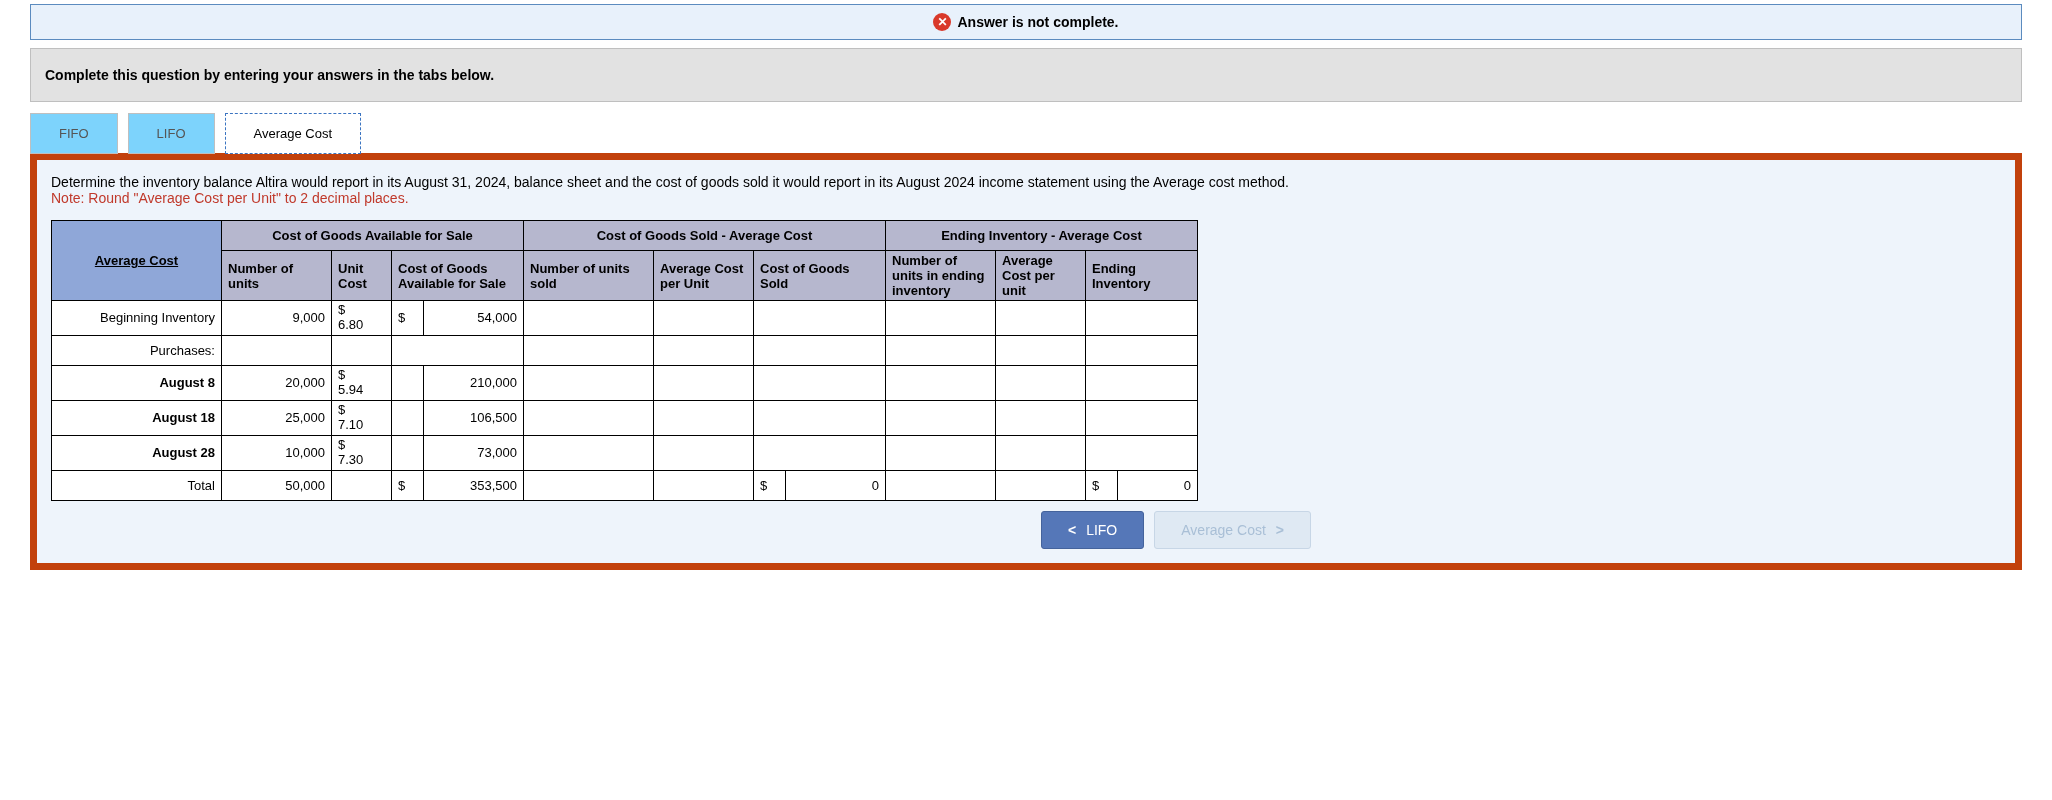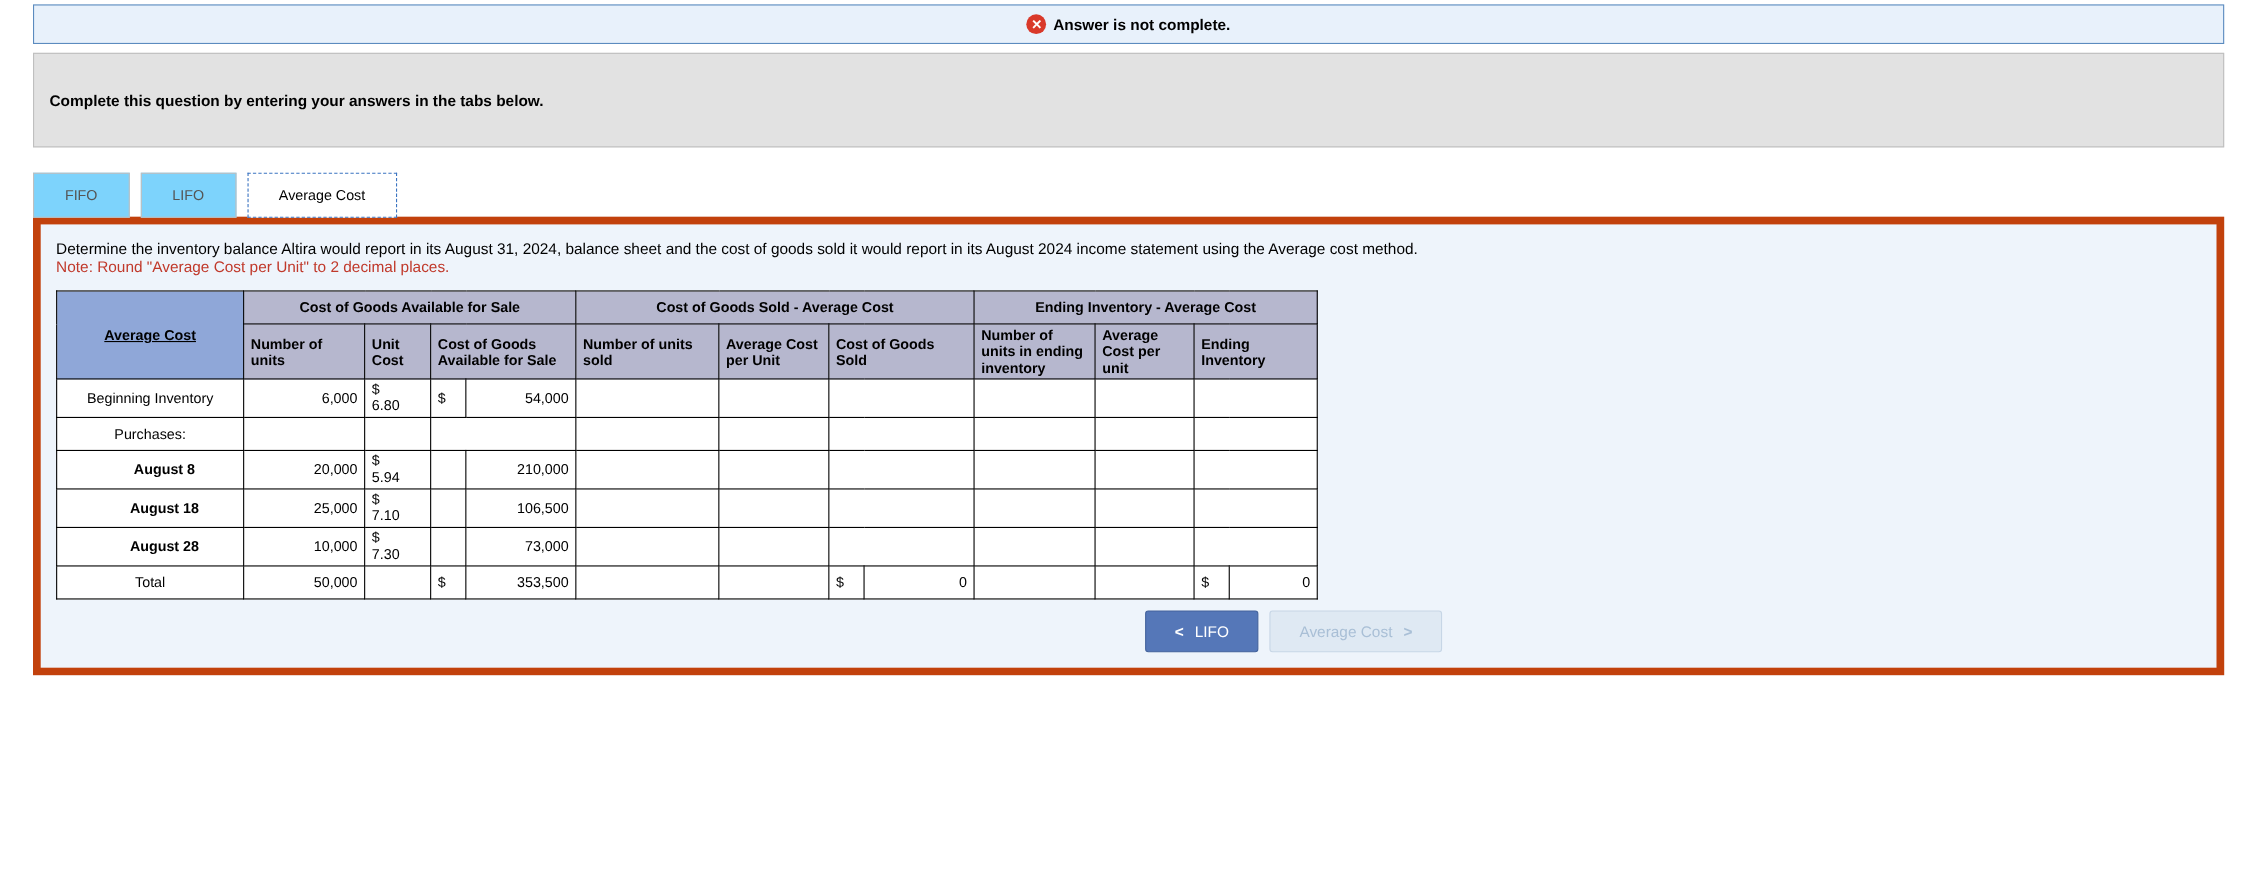--- a/index.html
+++ b/index.html
@@ -37,24 +37,24 @@
     color: #fff;
     align-items: center;
     justify-content: center;
     font-size: 12px;
     font-weight: bold;
     line-height: 1;
   }
   .instruction-bar {
     background: #e2e2e2;
     border: 1px solid #bfbfbf;
-    padding: 34px 14px;
+    padding: 18px 14px;
     font-weight: bold;
     font-size: 14px;
-    margin-bottom: 22px;
+    margin-bottom: 10px;
   }
   .tabs {
     display: flex;
     gap: 10px;
     margin-bottom: 0;
   }
   .tab {
     border: 1px solid #bfbfbf;
     background: #7dd3fc;
     padding: 12px 28px;
@@ -100,21 +100,21 @@
     text-align: left;
     padding: 4px;
     font-size: 12.5px;
   }
   th.rowhead {
     background: #8fa7d8;
     font-weight: bold;
     text-align: center;
     text-decoration: underline;
   }
-  td.rowlabel { text-align: center; padding-left: 6px; background: #fff; }
+  td.rowlabel { text-align: right; padding-left: 6px; background: #fff; }
   td.rowlabel.indent { padding-left: 32px; font-weight: bold; }
   td.num { text-align: right; padding-right: 6px; }
   td.unitcost {
     text-align: left;
     padding-left: 4px;
     padding-top: 0;
     padding-bottom: 0;
     font-size:12.5px;
     line-height:1.15;
   }
@@ -204,21 +204,21 @@
             <th class="subh">Average Cost per Unit</th>
             <th class="subh" colspan="2">Cost of Goods Sold</th>
             <th class="subh">Number of units in ending inventory</th>
             <th class="subh">Average Cost per unit</th>
             <th class="subh" colspan="2">Ending Inventory</th>
           </tr>
         </thead>
         <tbody>
           <tr>
             <td class="rowlabel">Beginning Inventory</td>
-            <td class="num">6,000</td>
+            <td class="num">9,000</td>
             <td class="unitcost"><span>$</span><br><span>6.80</span></td>
             <td class="num" style="text-align:left">$</td>
             <td class="num">54,000</td>
             <td class="empty"></td>
             <td class="empty"></td>
             <td class="empty" colspan="2"></td>
             <td class="empty"></td>
             <td class="empty"></td>
             <td class="empty" colspan="2"></td>
           </tr>

